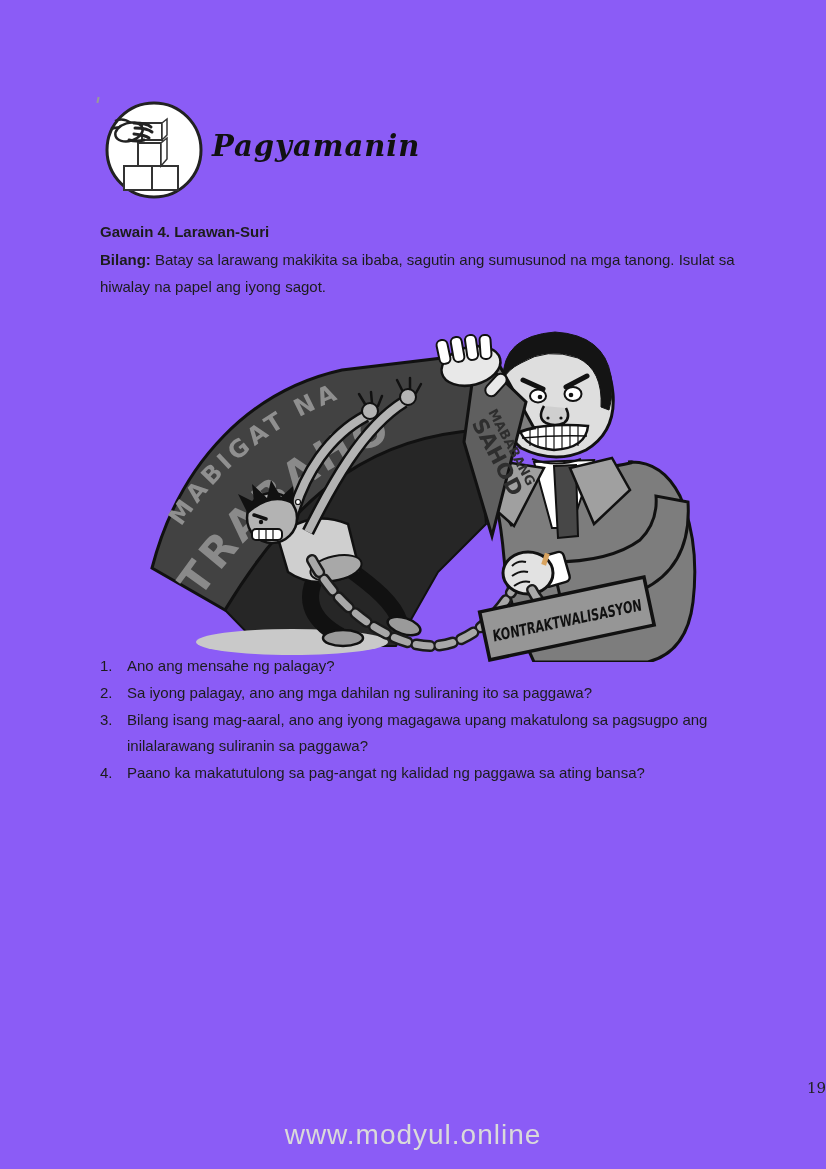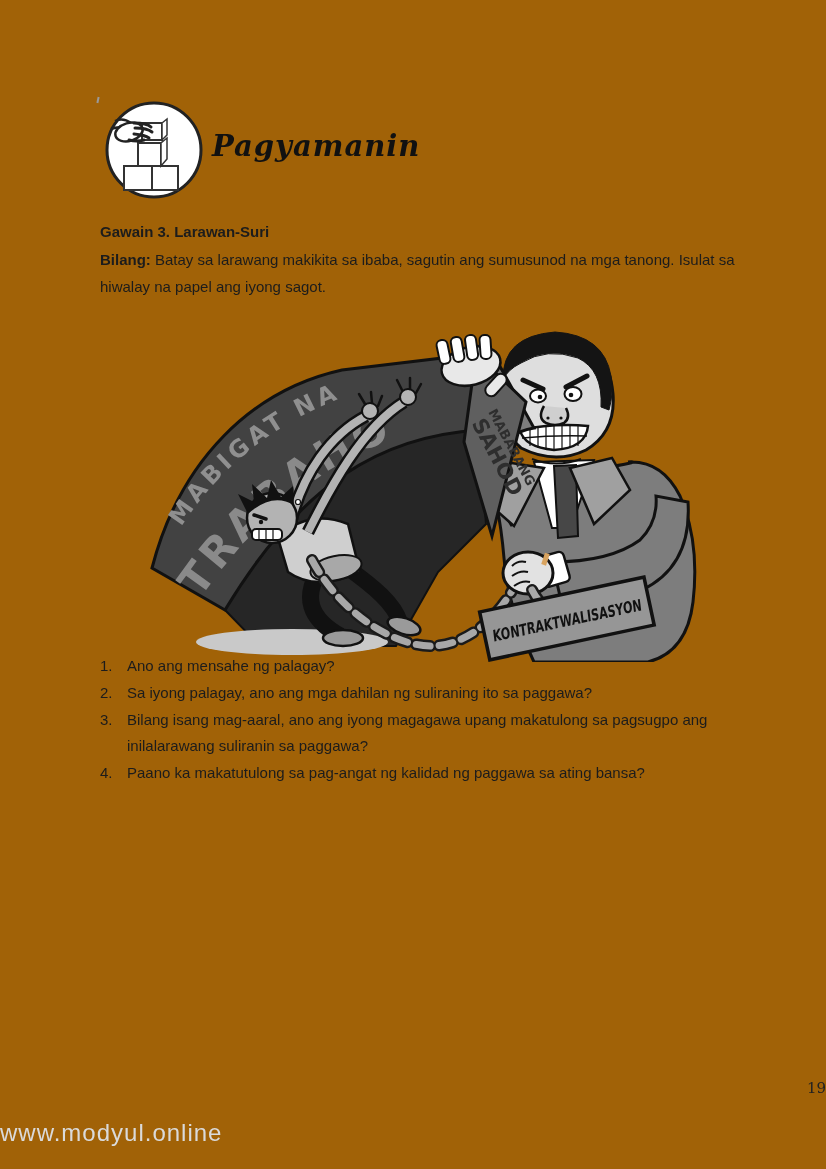--- a/index.html
+++ b/index.html
@@ -1,18 +1,18 @@
 <!DOCTYPE html>
 <html><head>
 <meta charset="utf-8">
 <style>
   html,body { margin:0; padding:0; background:#e9e9e9; }
   .page {
     position:relative; width:826px; height:1169px; margin:0 auto;
-    background:#a16207; overflow:hidden;
+    background:#8b5cf6; overflow:hidden;
     font-family:"Liberation Sans", sans-serif; color:#1c1c1c;
   }
   .speck { position:absolute; left:97px; top:97px; width:2px; height:6px;
     background:#9a9a9a; transform:rotate(12deg); }
   .logo-wrap { position:absolute; left:101px; top:97px; width:106px; height:106px; }
   .module-title {
     position:absolute; left:212px; top:129px;
     font-family:"DejaVu Serif", serif; font-weight:bold; font-style:italic;
     font-size:29px; letter-spacing:1px; color:#111;
   }
@@ -31,22 +31,22 @@
     list-style:none; margin:0; padding:0; font-size:15px; line-height:26px;
   }
   .questions li { display:flex; margin:0 0 1px 0; }
   .q-num { flex:none; width:27px; }
   .q-text { flex:1; }
   .page-number {
     position:absolute; left:0; top:1079px; width:100%; text-align:right;
     font-family:"DejaVu Serif", serif; font-size:15px; color:#222;
   }
   .watermark {
-    position:absolute; left:0; top:1119px; width:100%; text-align:left;
-    font-size:24px; color:#dadada; letter-spacing:1px;
+    position:absolute; left:0; top:1119px; width:100%; text-align:center;
+    font-size:28px; color:#dadada; letter-spacing:1px;
   }
   svg text { user-select:none; }
 </style>
 </head>
 <body>
 
 <div class="page">
 
   <div class="speck"></div>
 
@@ -70,21 +70,21 @@
         <path d="M33,26 Q46,26 50,30" fill="none" stroke="#222" stroke-width="3" stroke-linecap="round"></path>
         <path d="M34,31 Q46,31 51,35" fill="none" stroke="#222" stroke-width="3" stroke-linecap="round"></path>
         <path d="M33,37 Q44,38 48,41" fill="none" stroke="#222" stroke-width="3" stroke-linecap="round"></path>
         <path d="M28,43 Q36,45 43,43" fill="none" stroke="#222" stroke-width="3" stroke-linecap="round"></path>
       </g>
     </svg>
   </div>
 
   <div class="module-title">Pagyamanin</div>
 
-  <div class="activity-heading">Gawain 3. Larawan-Suri</div>
+  <div class="activity-heading">Gawain 4. Larawan-Suri</div>
 
   <div class="instruction">
     <b>Bilang:</b><span> Batay sa larawang makikita sa ibaba, sagutin ang sumusunod na mga tanong. Isulat sa hiwalay na papel ang iyong sagot.</span>
   </div>
 
   <div class="cartoon">
     <svg width="560" height="352" viewBox="0 0 560 352">
       <defs>
         <path id="arcTop" d="M 38,222 Q 128,76 338,58"></path>
         <path id="arcBot" d="M 58,292 Q 168,128 348,104"></path>

